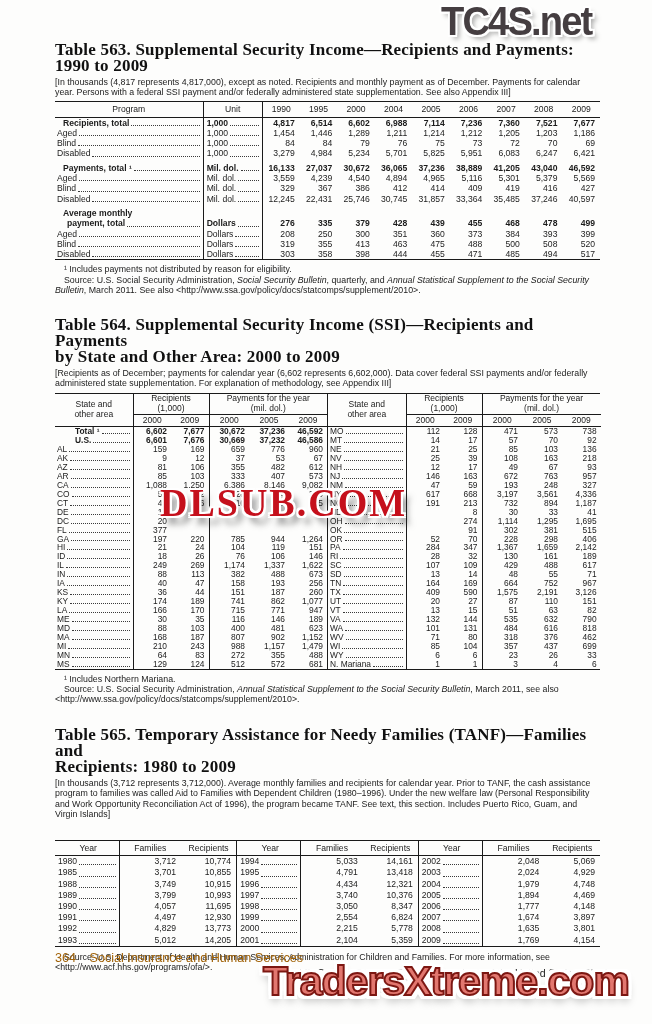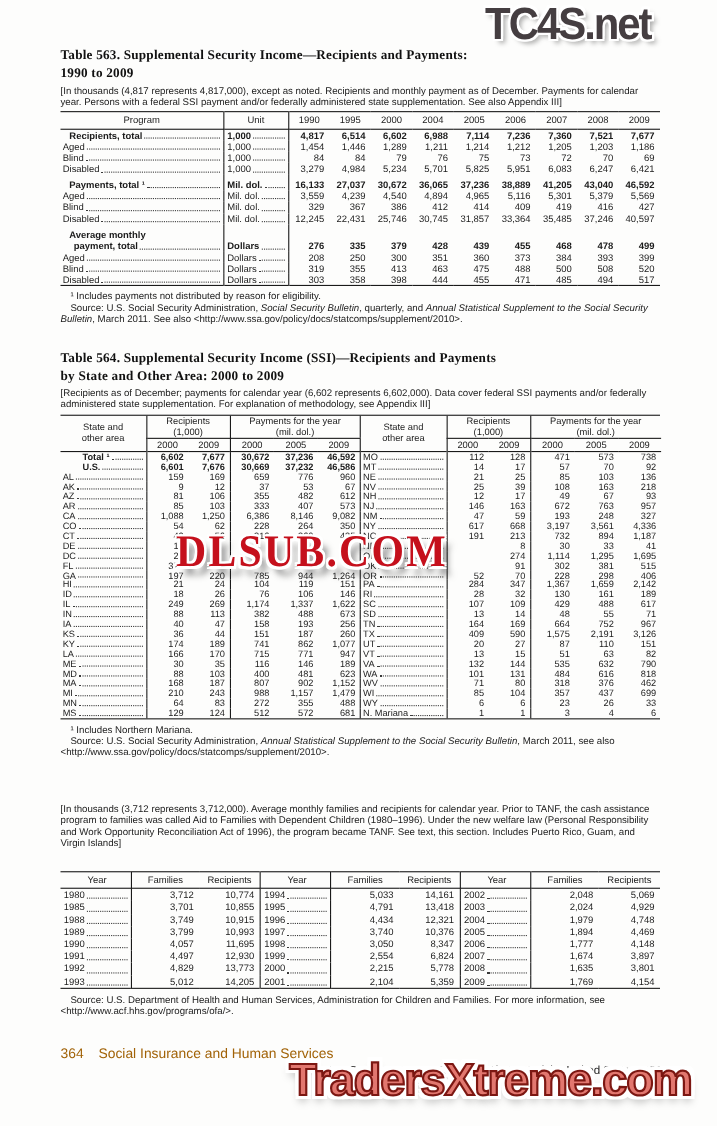--- a/index.html
+++ b/index.html
@@ -1,20 +1,20 @@
 <!DOCTYPE html>
 <html><head>
 <meta charset="utf-8">
 <style>
   html,body{margin:0;padding:0;background:#888;}
   .page{position:relative;width:652px;height:1024px;background:#fdfdfc;overflow:hidden;
         font-family:"Liberation Sans",sans-serif;color:#1b1b1b;}
   .sec{position:absolute;left:55px;width:545px;}
 
-  .title{font-family:"Liberation Serif",serif;font-weight:bold;font-size:12px;
+  .title{font-family:"Liberation Serif",serif;font-weight:bold;font-size:17px;
          line-height:16px;margin:0;color:#111;letter-spacing:.2px;}
   .note{font-size:8.8px;line-height:10.3px;margin:3px 0 0 0;}
   .footnote{font-size:8.8px;line-height:10.3px;margin:4px 0 0 0;text-indent:9px;}
   .source{font-size:8.8px;line-height:10.3px;margin:0;text-indent:9px;}
 
   table{border-collapse:collapse;table-layout:fixed;width:545px;}
   th,td{padding:0;box-sizing:border-box;font-size:8.6px;font-weight:normal;vertical-align:bottom;}
   .num{text-align:right;padding-right:5px;white-space:nowrap;}
   tr.bold td{font-weight:bold;}
   .lead{display:flex;align-items:flex-end;}
@@ -1173,20 +1173,24 @@
             </tr>
           </tbody>
       </table>
     </div>
 
     <p class="footnote">¹ Includes Northern Mariana.</p>
     <p class="source"><span>Source: U.S. Social Security Administration, </span><i>Annual Statistical Supplement to the Social Security Bulletin</i><span>, March 2011, see also &lt;http://www.ssa.gov/policy/docs/statcomps/supplement/2010&gt;.</span></p>
   </div>
 
   <div class="sec" style="top:727px">
+    <h2 class="title">
+      <div>Table 565. Temporary Assistance for Needy Families (TANF)—Families and</div>
+      <div>Recipients: 1980 to 2009</div>
+    </h2>
     <p class="note">[In thousands (3,712 represents 3,712,000). Average monthly families and recipients for calendar year. Prior to TANF, the cash assistance program to families was called Aid to Families with Dependent Children (1980–1996). Under the new welfare law (Personal Responsibility and Work Opportunity Reconciliation Act of 1996), the program became TANF. See text, this section. Includes Puerto Rico, Guam, and Virgin Islands]</p>
     <table class="t565">
       <colgroup>
         <col style="width:64px">
           <col style="width:62px">
           <col style="width:55.5px">
         <col style="width:64px">
           <col style="width:62px">
           <col style="width:55.5px">
         <col style="width:64px">

